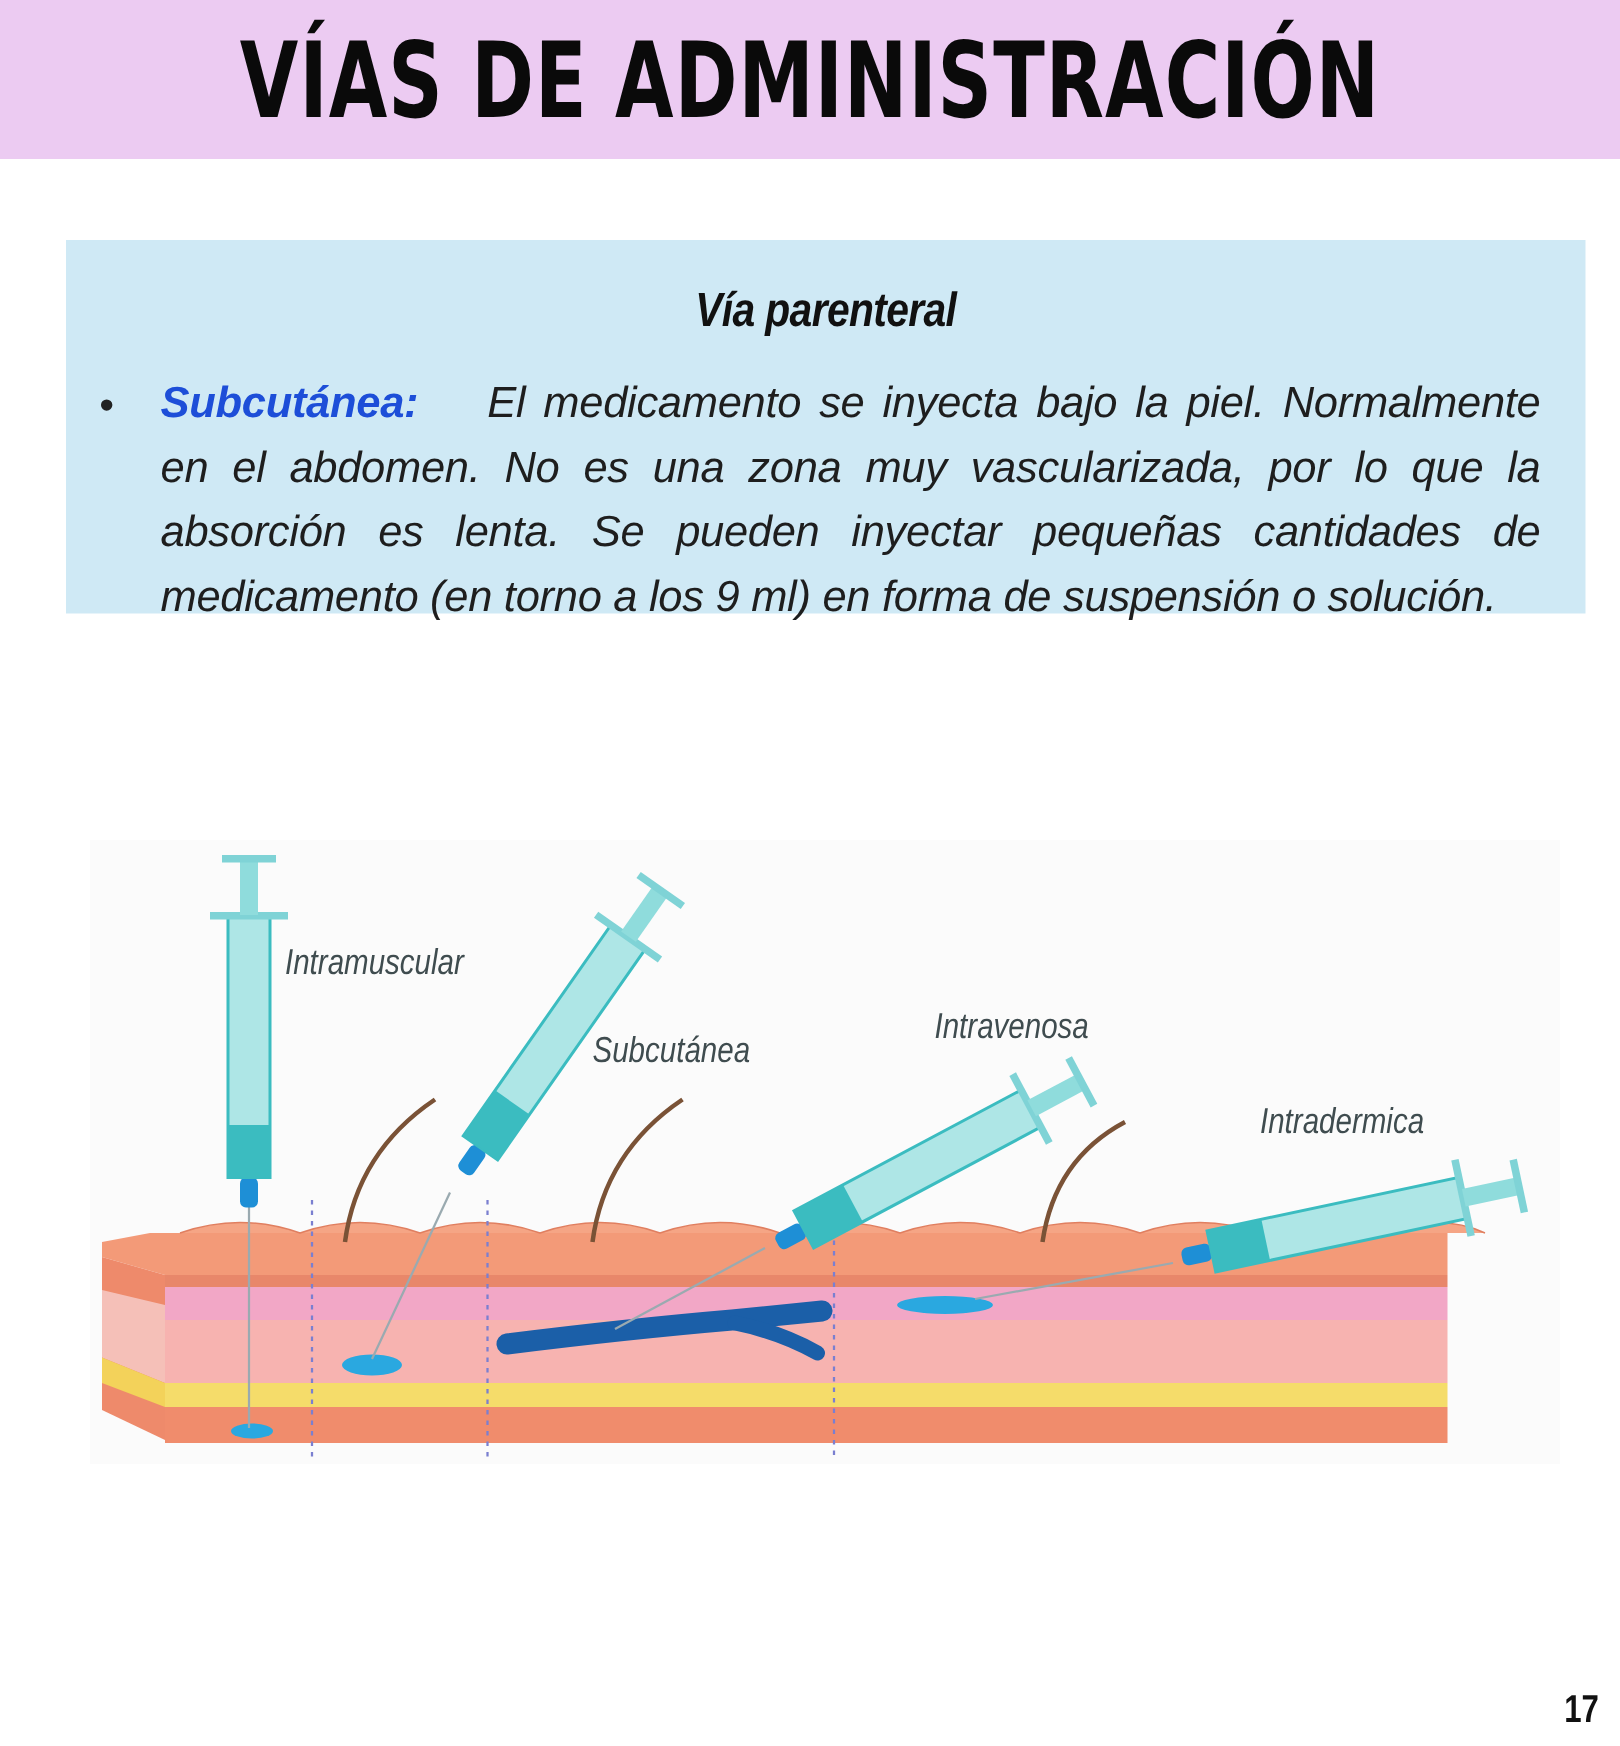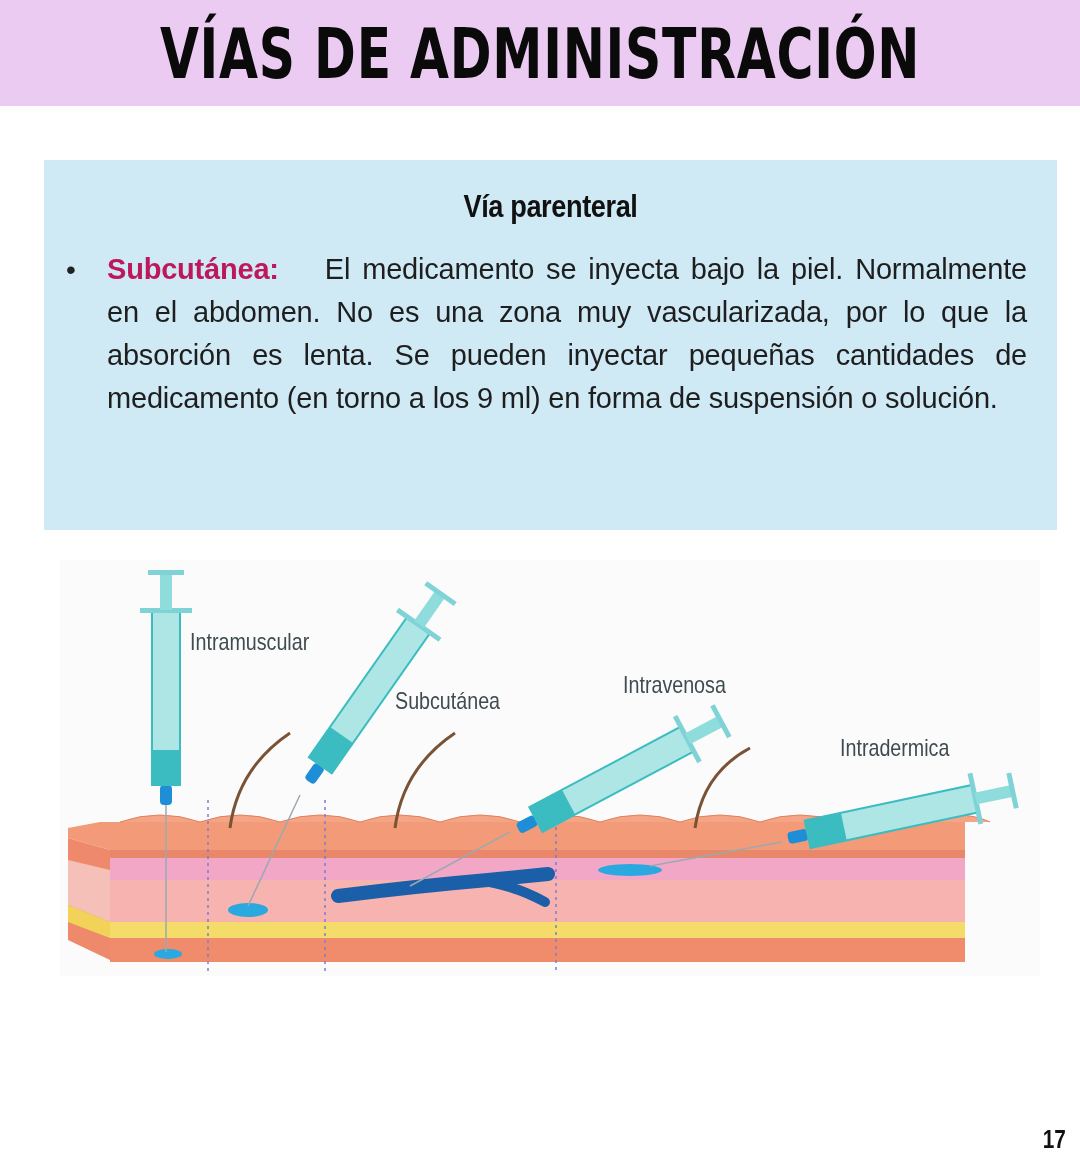--- a/index.html
+++ b/index.html
@@ -1,24 +1,24 @@
 <!DOCTYPE html>
 <html><head>
 <meta charset="utf-8">
 <style>
   html, body { margin:0; padding:0; }
   body { width:1080px; height:1164px; background:#ffffff; position:relative; overflow:hidden; font-family:"Liberation Sans", sans-serif; }
   .header-band { position:absolute; left:0; top:0; width:1080px; height:106px; background:#eccbf2; }
   .page-title { position:absolute; left:0; top:4px; width:1080px; text-align:center; font-family:"DejaVu Sans", sans-serif; font-weight:bold; font-size:70px; line-height:100px; color:#0a0a0a; transform:scaleX(0.72); transform-origin:center; letter-spacing:1px; }
-  .info-box { position:absolute; left:44px; top:160px; width:1013px; height:370px; background:#cfe9f5; }
+  .info-box { position:absolute; left:44px; top:160px; width:1013px; height:249px; background:#cfe9f5;font-style:italic; }
   .section-heading { position:absolute; left:0; top:28px; width:1013px; text-align:center; font-size:32px; font-weight:bold; color:#111; transform:scaleX(0.85); transform-origin:center; letter-spacing:-0.5px; }
   .bullet { position:absolute; left:22px; top:94px; font-size:28px; color:#222; }
   .para { position:absolute; left:63px; top:88px; width:920px; font-size:29px; line-height:43px; color:#1e1e1e; text-align:justify; letter-spacing:-0.2px; }
-  .term { color:#be185d; font-weight:bold; margin-right:46px; }
-  .figure { position:absolute; left:60px; top:560px; width:980px; height:416px; background:#fbfbfb; }
+  .term { color:#1d4ed8; font-weight:bold; margin-right:46px; }
+  .figure { position:absolute; left:60px; top:560px; width:980px; height:416px; background:#fbfbfb;font-style:italic; }
   .fig-label { position:absolute; font-size:24px; color:#3f4c4f; transform:scaleX(0.82); transform-origin:left; white-space:nowrap; }
   .page-number { position:absolute; right:14px; top:1124px; font-size:26px; font-weight:bold; color:#111; transform:scaleX(0.8); transform-origin:right; }
 </style>
 </head>
 <body>
 
 <div class="header-band"></div>
 <div class="page-title">VÍAS DE ADMINISTRACIÓN</div>
 
 <div class="info-box">

